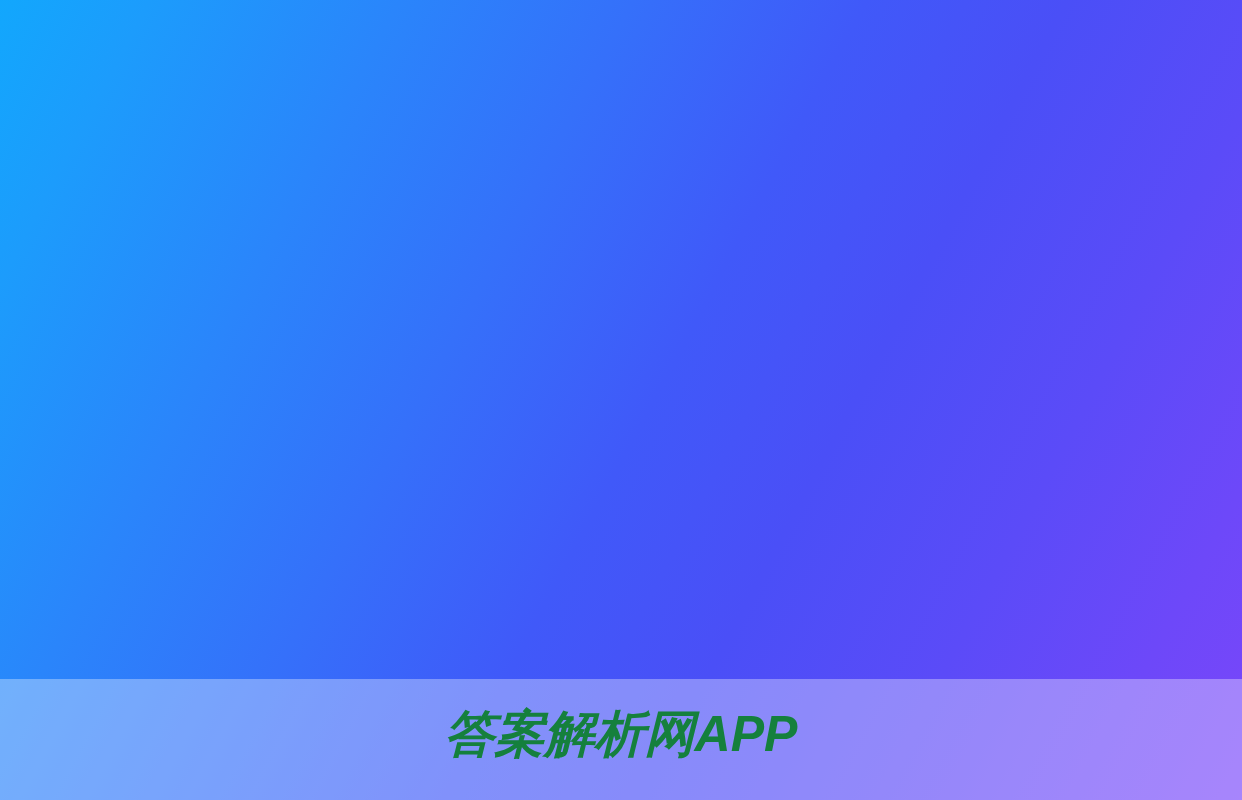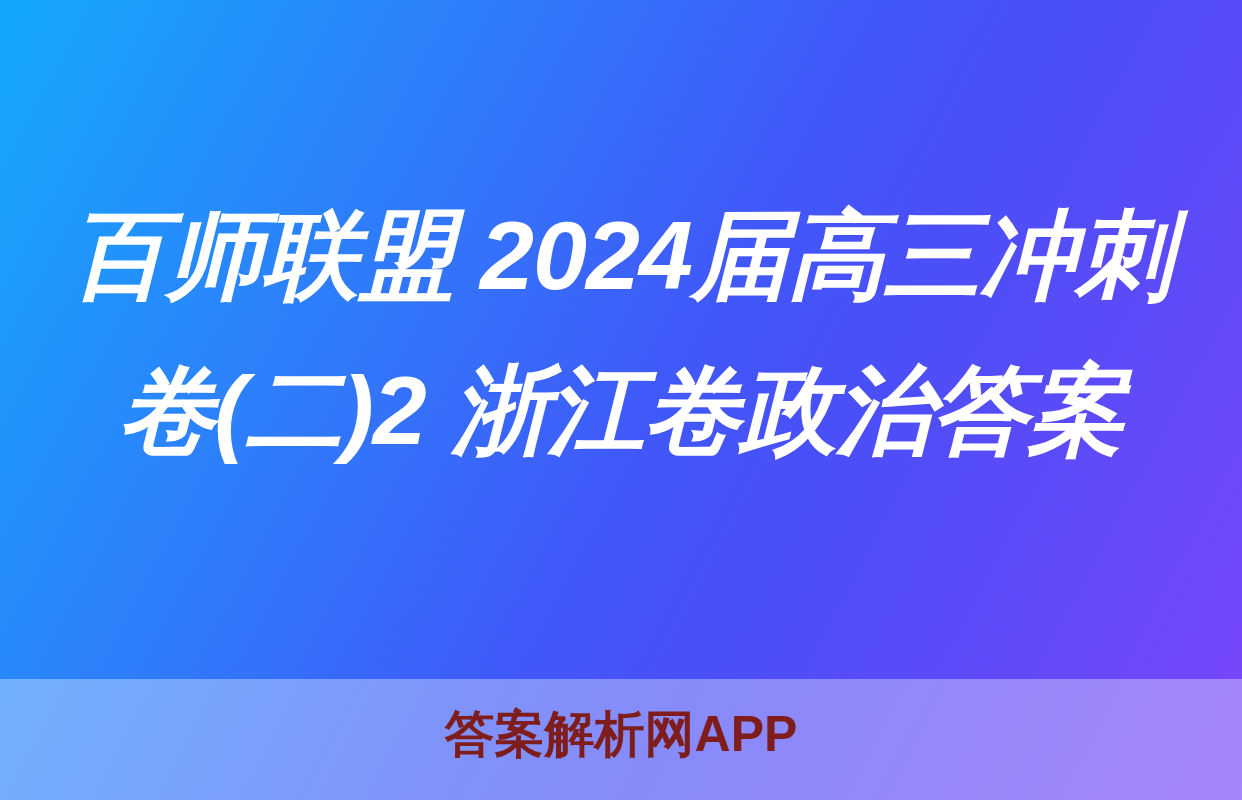--- a/index.html
+++ b/index.html
@@ -77,38 +77,36 @@
     position: absolute;
     left: 0;
     right: 0;
     top: 705px;
     text-align: center;
     z-index: 4;
   }
 
   .watermark-text {
     display: inline-block;
-    color: #7f1d1d;
+    color: #15803d;
     font-size: 50px;
     line-height: 58px;
     font-weight: 700;
+    font-style: italic;
     letter-spacing: 0px;
     white-space: nowrap;
   }
 </style>
 </head>
 <body>
 
 <div class="share-card">
 
   <div class="card-bg"></div>
 
   <div class="bottom-band"></div>
 
-  <div class="title-area">
-    <h1 class="card-title">百师联盟 2024届高三冲刺卷(二)2 浙江卷政治答案</h1>
-  </div>
 
   <div class="watermark">
     <span class="watermark-text">答案解析网APP</span>
   </div>
 
 </div>
 
 </body></html>

